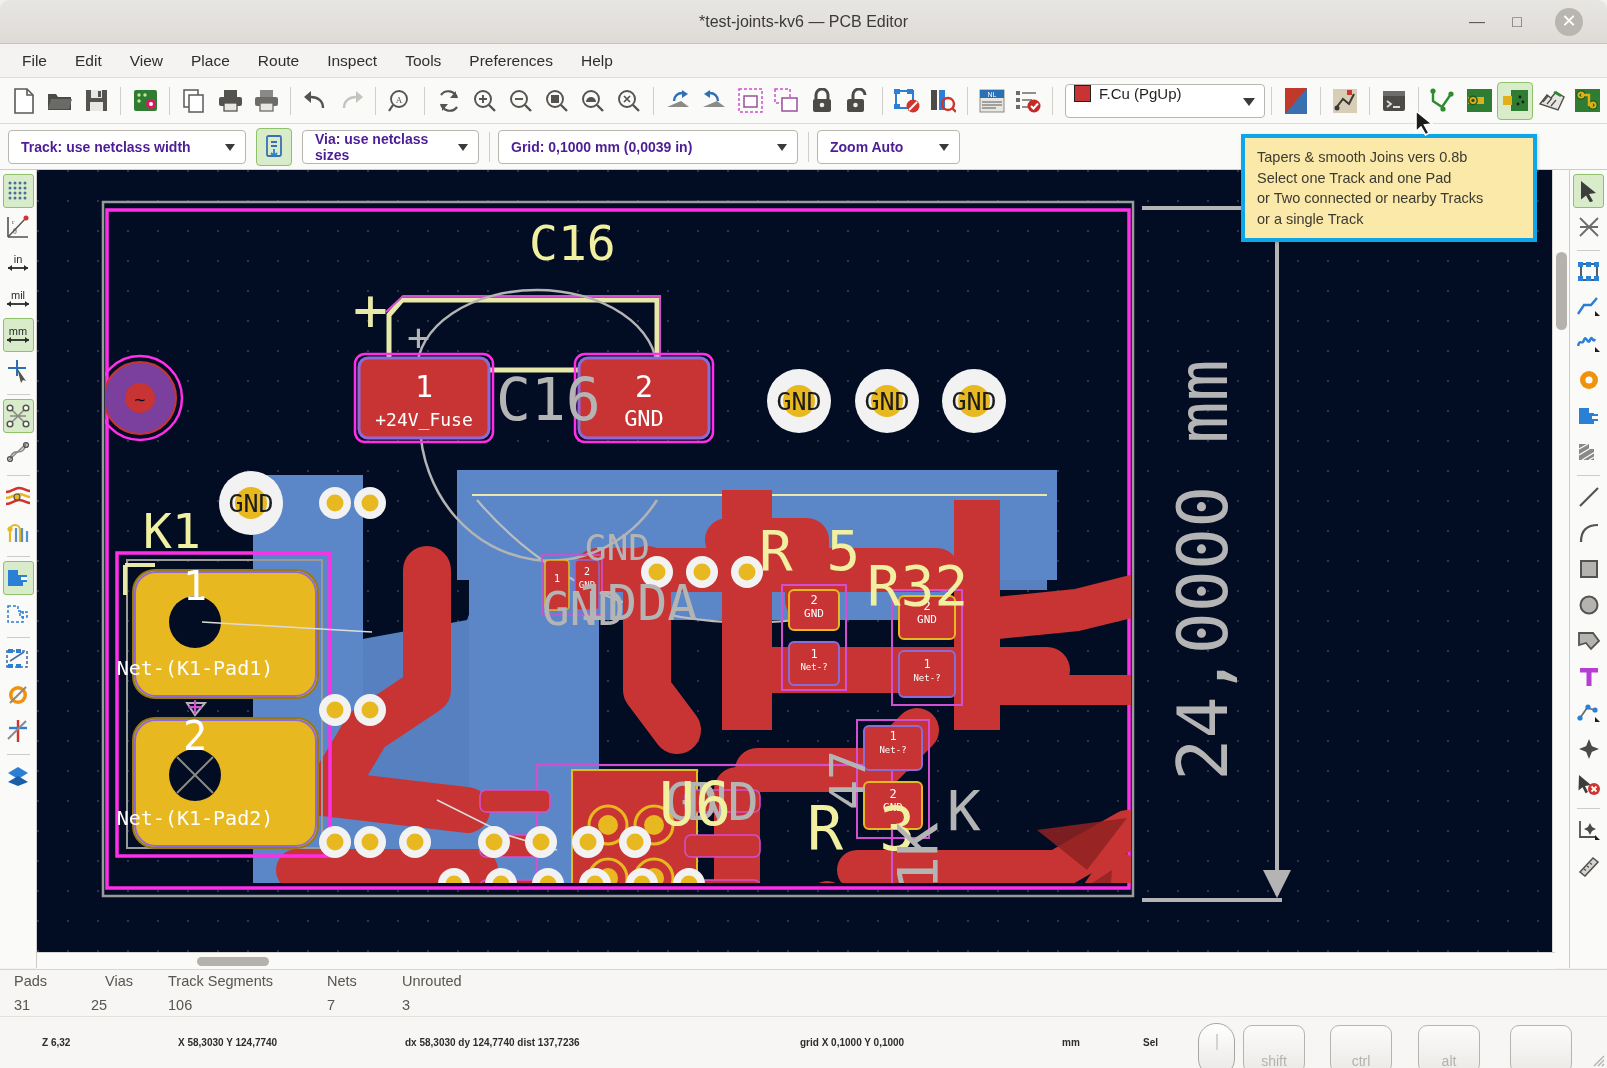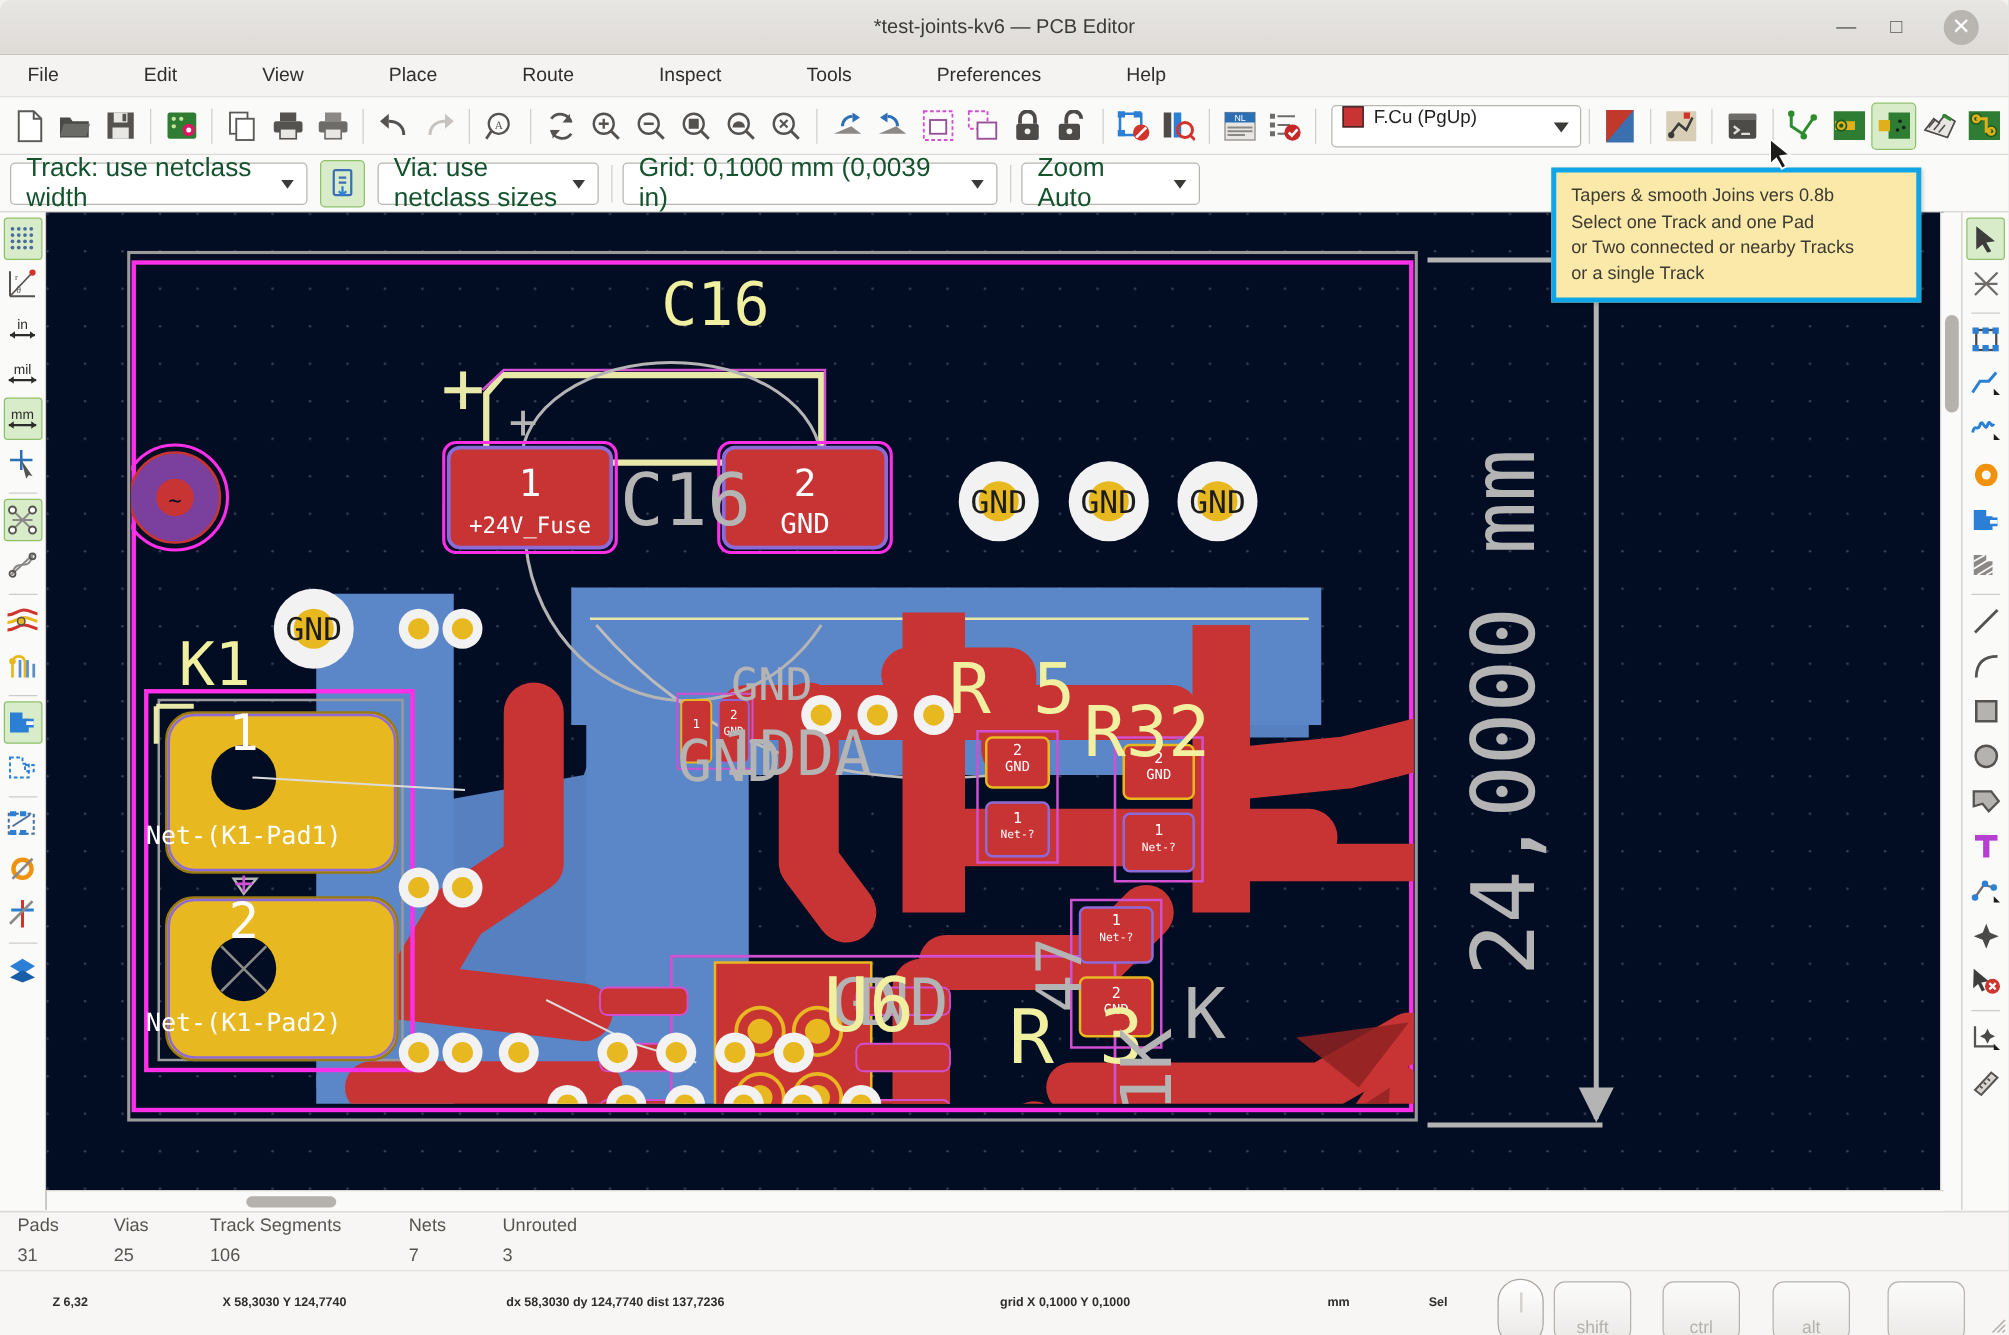--- a/index.html
+++ b/index.html
@@ -32,21 +32,21 @@
   #win-max { right: 78px; }
   #win-close {
     right: 24px; top: 8px; width: 28px; height: 28px; border-radius: 50%;
     background: #b9b6b1; color: #fff; font-size: 18px; line-height: 27px;
   }
 
   
   #menubar {
     position: absolute; left: 0; top: 44px; width: 1607px; height: 34px;
     background: #f4f3f1; border-bottom: 1px solid #e0ddd9;
-    display: flex; align-items: center; padding-left: 8px; gap: 40px;
+    display: flex; align-items: center; padding-left: 8px;
   }
   .menu-item {
     font-size: 15.5px; color: #2e2e2c; padding: 4px 14px; cursor: pointer;
     border-radius: 3px;
   }
 
   
   #toolbar1 {
     position: absolute; left: 0; top: 78px; width: 1607px; height: 46px;
     background: #fafaf9; border-bottom: 1px solid #dedbd7;
@@ -83,21 +83,21 @@
   
   #toolbar2 {
     position: absolute; left: 0; top: 124px; width: 1607px; height: 46px;
     background: #fafaf9; border-bottom: 1px solid #cfccc7;
     display: flex; align-items: center; padding-left: 8px;
   }
   .combo {
     height: 34px; background: #fff; border: 1px solid #b9b6b1;
     border-radius: 4px; display: flex; align-items: center;
     padding: 0 30px 0 12px; position: relative; cursor: pointer;
-    font-size: 21px; color: #14532d; margin-right: 10px;
+    font-size: 14px; color: #4c1d95; margin-right: 10px; font-weight: bold;
   }
   .combo .caret {
     position: absolute; right: 10px; top: 13px;
     border-left: 5px solid transparent; border-right: 5px solid transparent;
     border-top: 7px solid #3a3a38;
   }
   .tb2-sep { width: 1px; height: 30px; background: #d2cfca; margin: 0 8px 0 0; }
 
   
   #left-bar {
@@ -1068,21 +1068,21 @@
   <div>or Two connected or nearby Tracks</div>
   <div>or a single Track</div>
 </div>
 <svg id="cursor-arrow" width="26" height="30" viewBox="0 0 26 30">
   <path d="M2 1l16 13-7.5 1 4.5 8-3.5 2-4.5-8-5 4.5z" fill="#1c1c1a" stroke="#fff" stroke-width="1.6"></path>
 </svg>
 
 <div id="statusbar">
   <div class="st-label" style="left:14px">Pads</div>
   <div class="st-value" style="left:14px">31</div>
-  <div class="st-label" style="left:91px">Vias</div>
+  <div class="st-label" style="left:105px">Vias</div>
   <div class="st-value" style="left:91px">25</div>
   <div class="st-label" style="left:168px">Track Segments</div>
   <div class="st-value" style="left:168px">106</div>
   <div class="st-label" style="left:327px">Nets</div>
   <div class="st-value" style="left:327px">7</div>
   <div class="st-label" style="left:402px">Unrouted</div>
   <div class="st-value" style="left:402px">3</div>
 
   <div id="status-row2">
     <div class="st2" style="left:42px;font-weight:600">Z 6,32</div>

